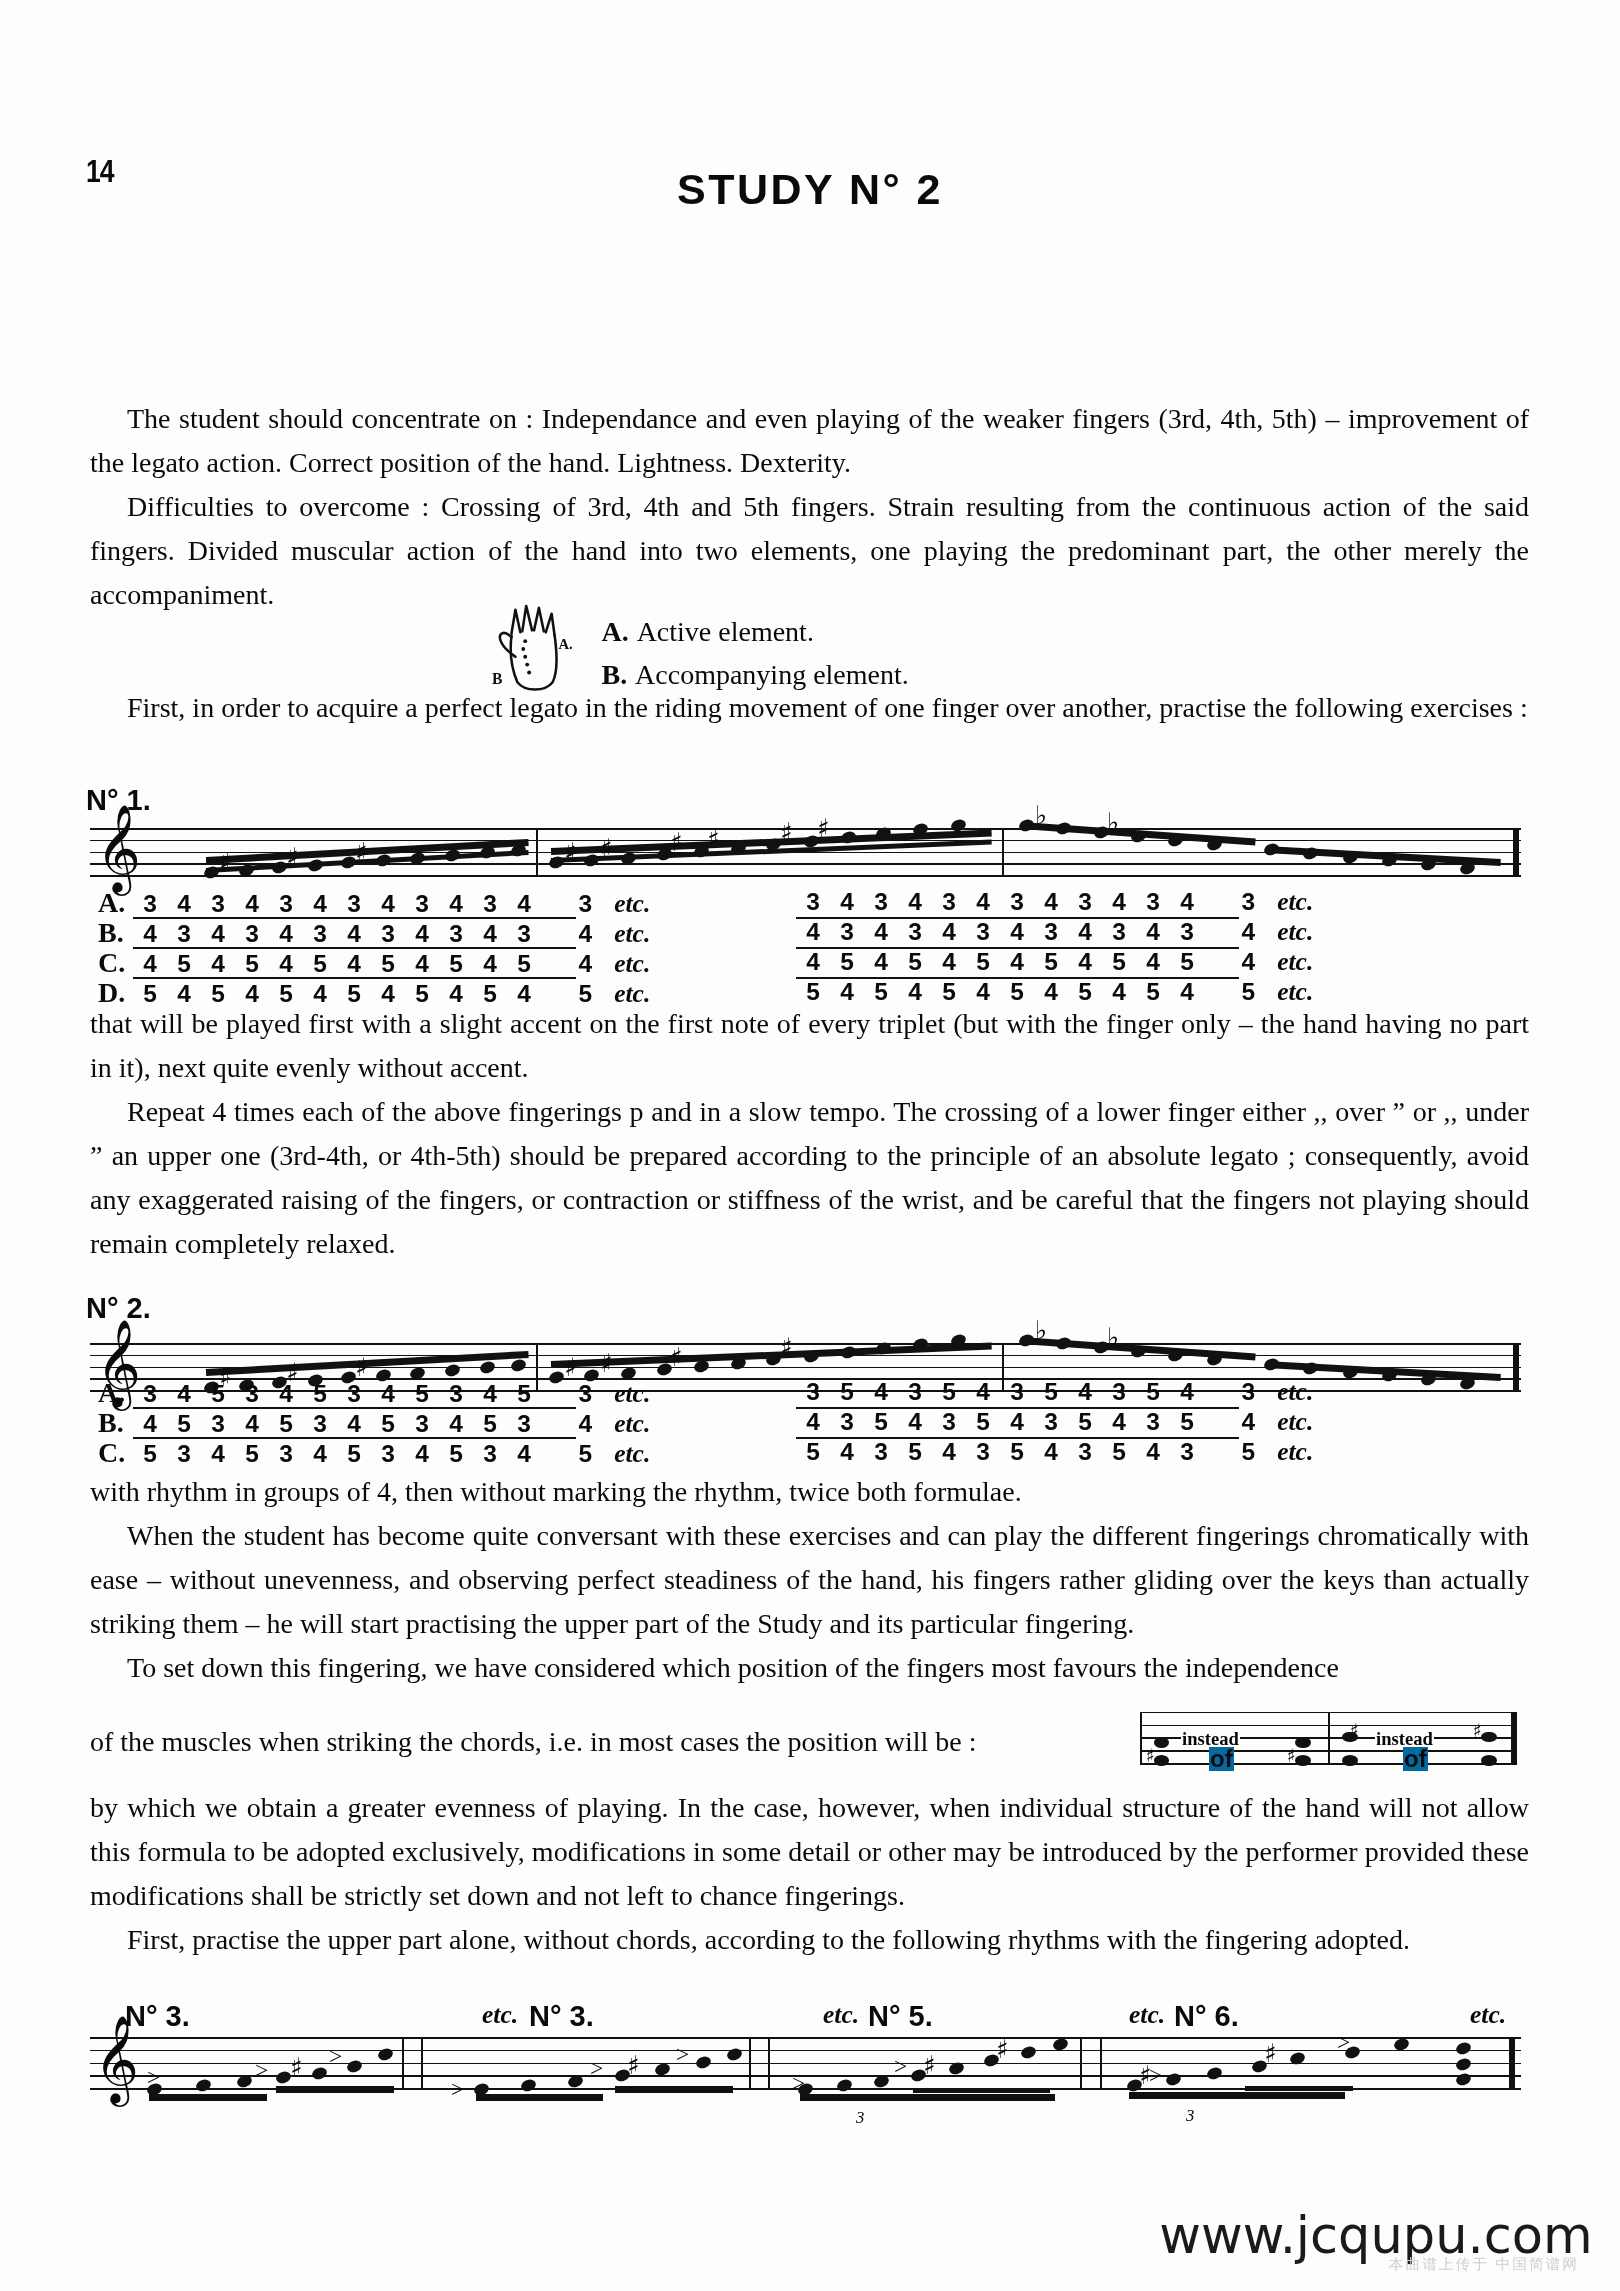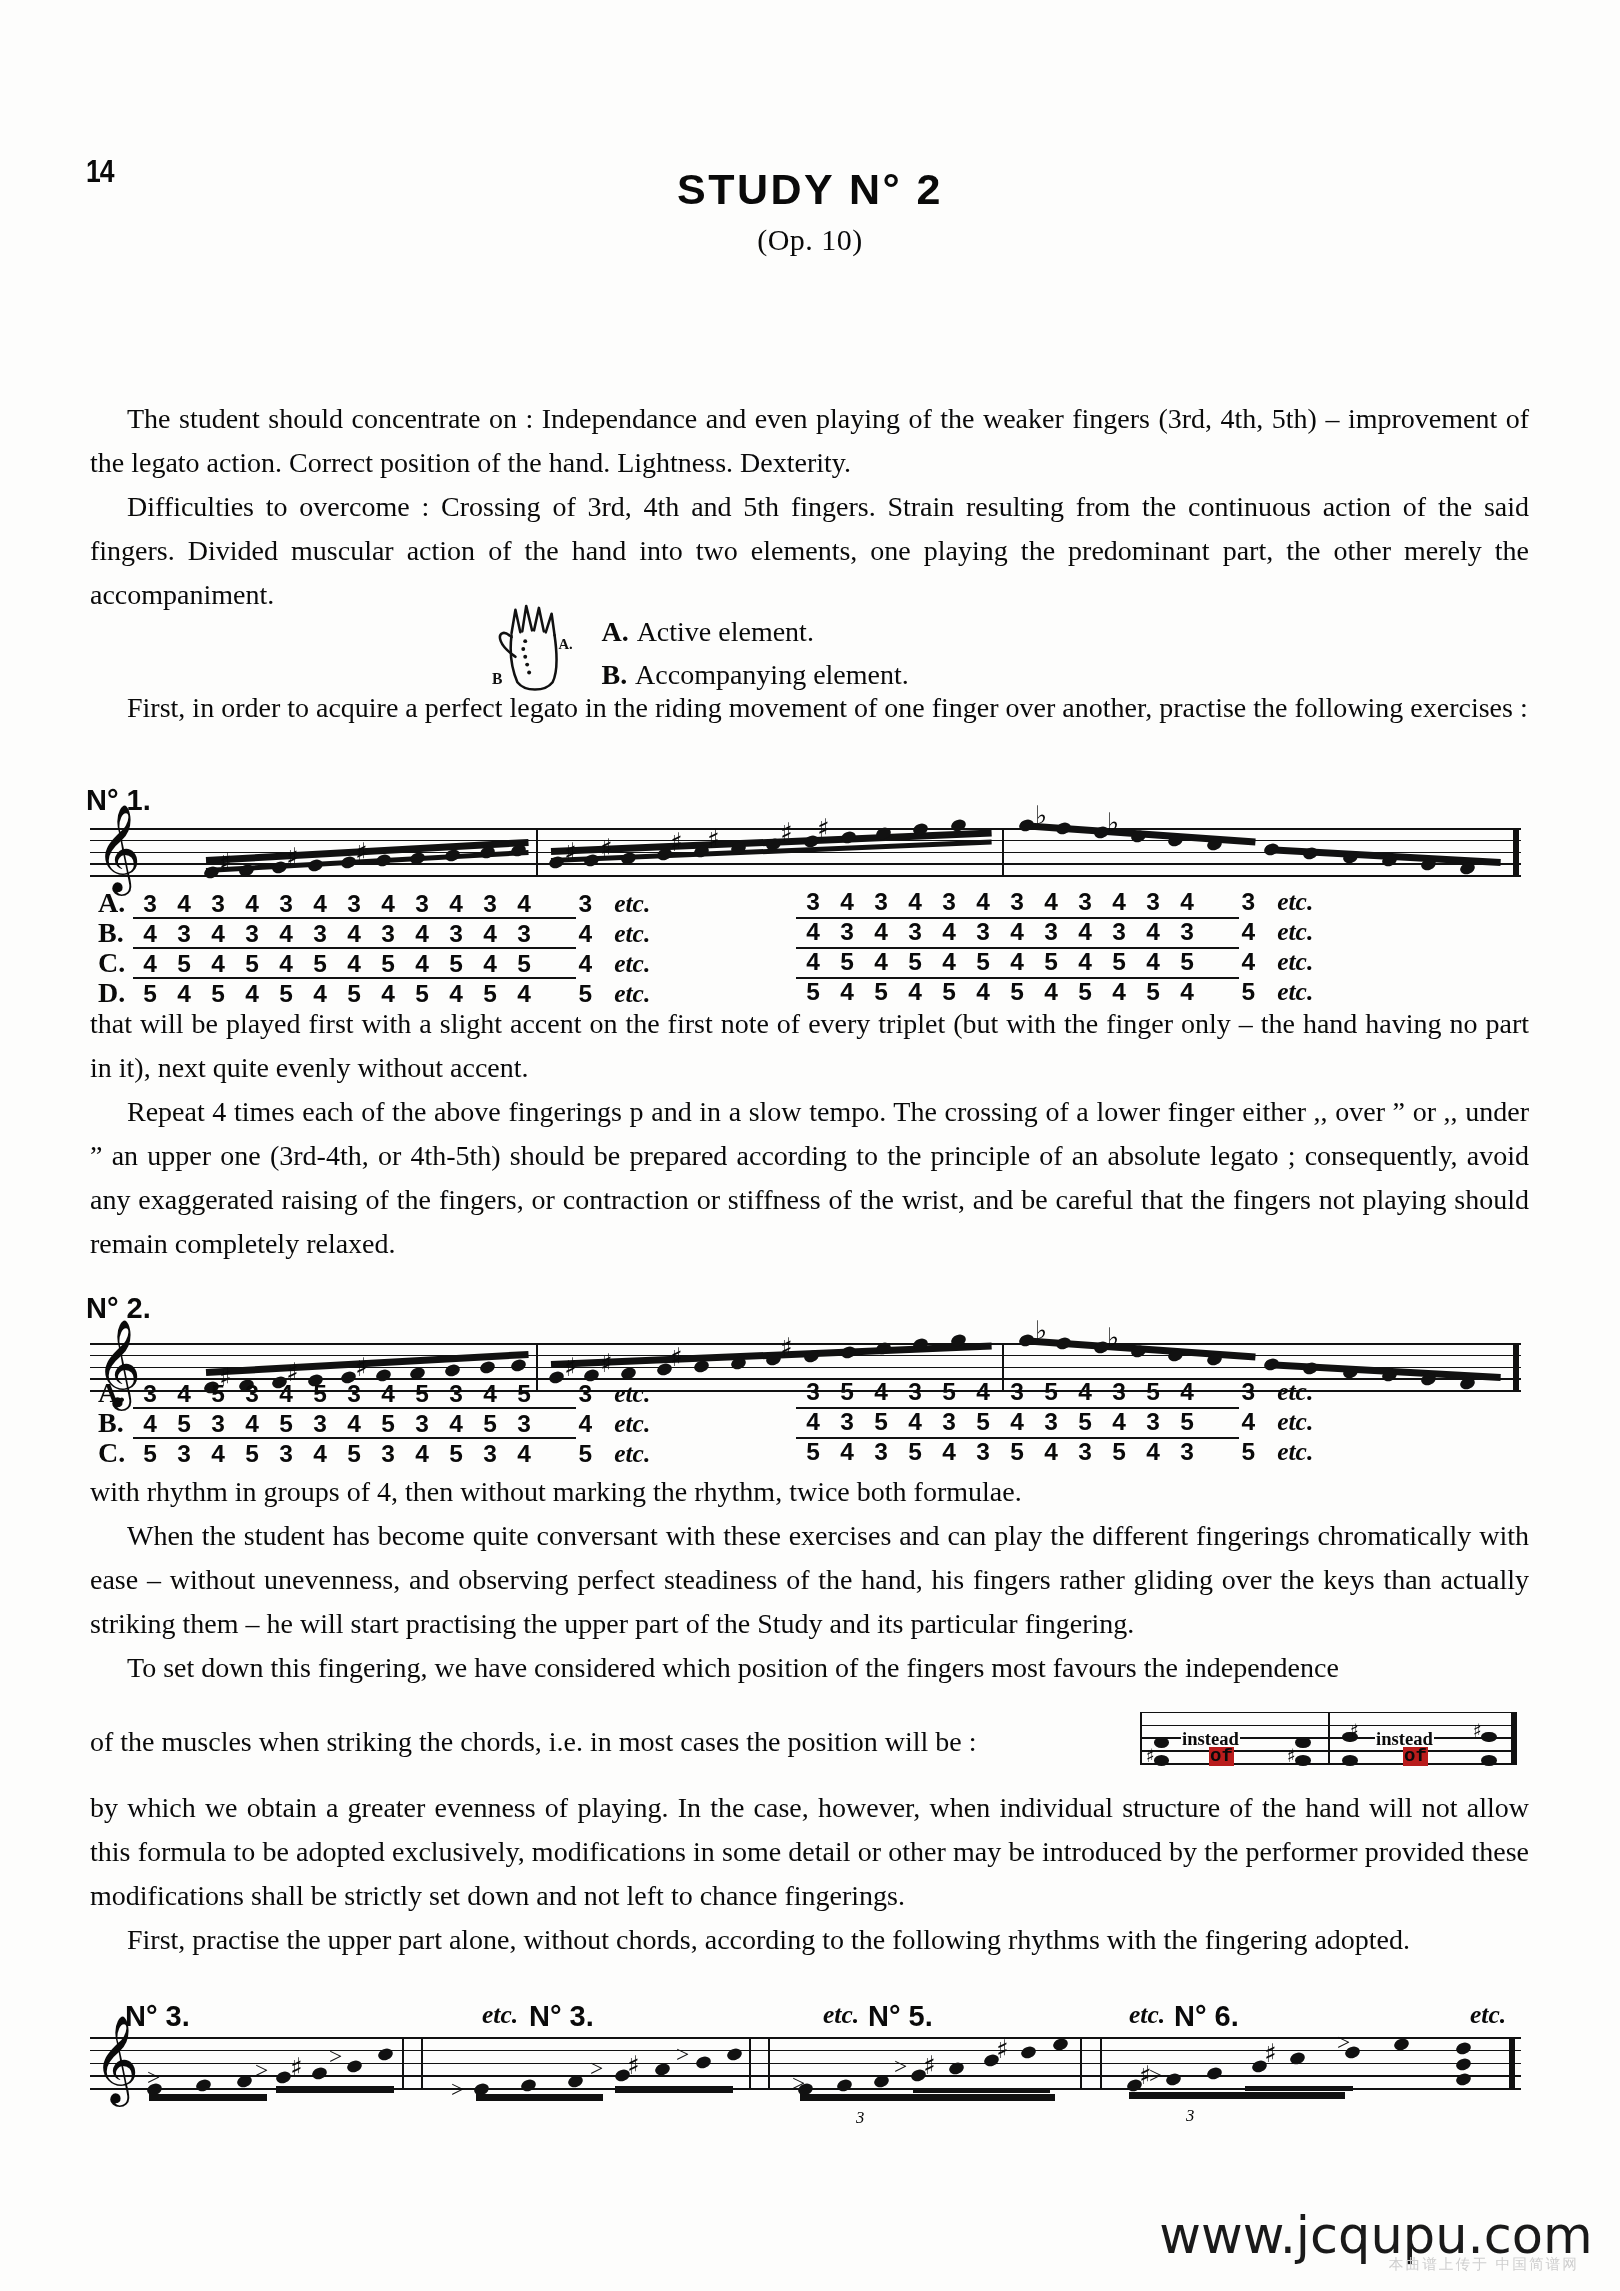--- a/index.html
+++ b/index.html
@@ -222,25 +222,25 @@
     position: absolute;
     font-family: "Liberation Serif", serif;
     font-size: 18.6px;
     font-weight: bold;
     line-height: 1;
     background: #fdfdfc;
     padding: 0 1px;
   }
   .oftxt {
     position: absolute;
-    font-family: Liberation Mono, monospace;
-    font-size: 19px;
+    font-family: Liberation Sans, sans-serif;
+    font-size: 24px;
     font-weight: bold;
     line-height: 1;
-    background: #b91c1c;
+    background: #0369a1;
     padding: 0 1px;
   }
   .chordstack {
     position: absolute;
     width: 15.7px;
     height: 10.8px;
     background: #111;
     border-radius: 50%;
   }
 
@@ -264,21 +264,20 @@
     letter-spacing: 2px;
   }
 </style>
 </head>
 <body>
 
 <div class="page">
 
   <div class="page-number">14</div>
   <div class="title">STUDY N° 2</div>
-  <div class="subtitle">(Op. 10)</div>
 
   <div class="textblock" style="top:397px;">
     <p class="indent">
       <span class="it">The student should concentrate on :</span><span> Independance and even playing of the weaker fingers (3rd, 4th, 5th) – improvement of the legato action. Correct position of the hand. Lightness. Dexterity.</span>
     </p>
     <p class="indent">
       <span class="it">Difficulties to overcome :</span><span> Crossing of 3rd, 4th and 5th fingers. Strain resulting from the continuous action of the said fingers. Divided muscular action of the hand into two elements, one playing the predominant part, the other merely the accompaniment.</span>
     </p>
   </div>
 

